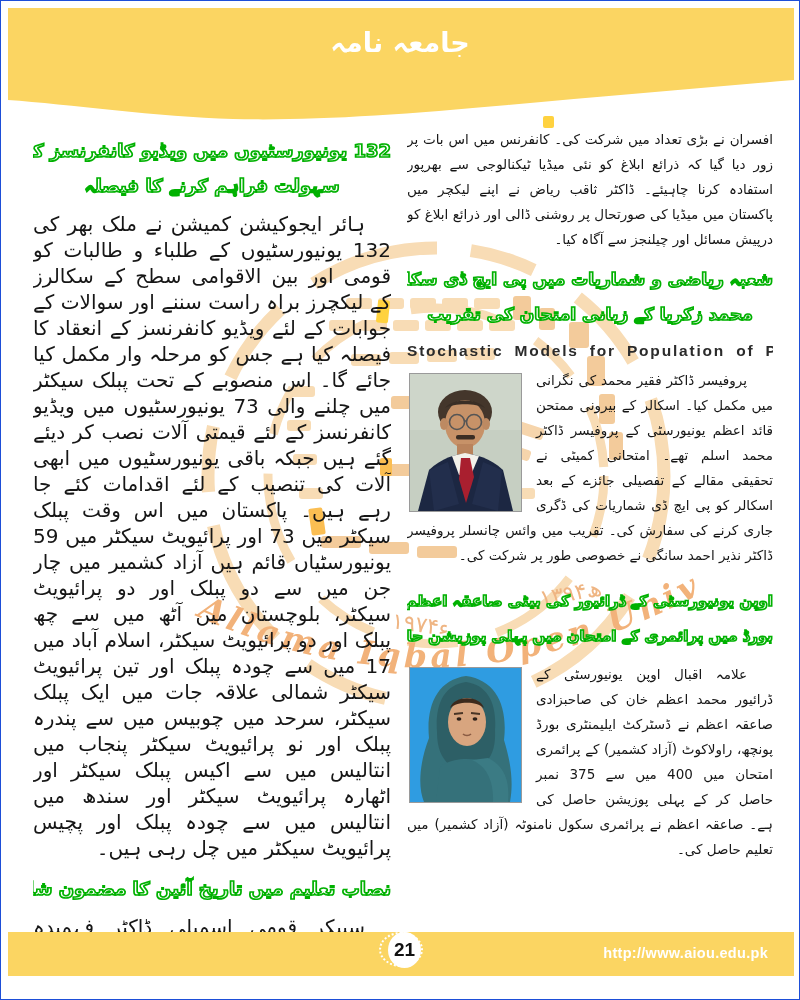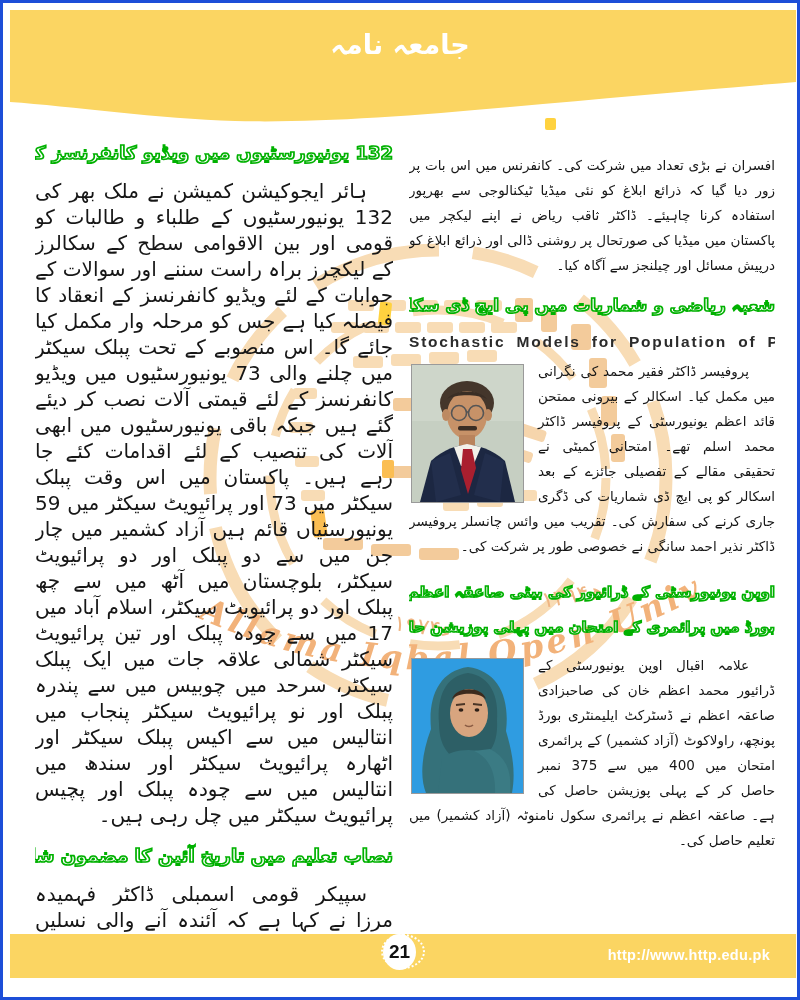--- a/index.html
+++ b/index.html
@@ -1,48 +1,48 @@
 <!DOCTYPE html>
 <html><head>
 <meta charset="utf-8">
 <style>
   html,body { margin:0; padding:0; background:#e9e9e9; }
   .page {
     position:relative; width:800px; height:1000px; margin:0 auto;
-    background:#ffffff; border:3px solid #1d4ed8; box-sizing:border-box;
+    background:#ffffff; border:1px solid #1d4ed8; box-sizing:border-box;
     font-family:"DejaVu Sans", sans-serif; overflow:hidden;
   }
   
   .header-band { position:absolute; left:7px; top:7px; width:786px; height:118px; z-index:1; }
   .header-title {
     position:absolute; left:0; top:26px; width:100%; text-align:center;
     color:#ffffff; font-size:27px; font-weight:bold; z-index:3; direction:rtl;
   }
   .footer-band { position:absolute; left:7px; top:931px; width:786px; height:44px; background:#FBD562; z-index:3; }
   .badge-ring {
     position:absolute; left:371px; top:0px; width:44px; height:35px; box-sizing:border-box;
     border:2px dotted #ffffff; border-radius:50%;
-    display:flex; align-items:center; justify-content:flex-start;
+    display:flex; align-items:center; justify-content:flex-end;
   }
   .badge-inner {
     width:33px; height:36px; background:#ffffff; border-radius:50%;
     display:flex; align-items:center; justify-content:center;
     font-family:"Liberation Sans", sans-serif; font-size:19px; font-weight:bold; color:#111;
   }
   .footer-url {
     position:absolute; right:26px; top:13px; color:#ffffff; font-weight:bold;
     font-family:"Liberation Sans", sans-serif; font-size:14.5px; letter-spacing:0.3px;
   }
   
   .watermark { position:absolute; left:140px; top:235px; width:580px; height:490px; z-index:0; }
   .fleck { position:absolute; z-index:0; background:#FFD23F; border-radius:2px; }
   
   .col { position:absolute; z-index:2; direction:rtl; color:#161616; }
   .col-left  { left:32px;  top:122px; width:358px; height:812px; overflow:hidden; }
-  .col-right { left:406px; top:126px; width:366px; height:806px; overflow:hidden;margin-top:24px; }
+  .col-right { left:406px; top:126px; width:366px; height:806px; overflow:hidden; }
   p.body { margin:0 0 6px 0; font-size:20px; line-height:26px; text-align:justify; }
   .col-right p.body { font-size:13.5px; line-height:25px; }
   p.indent { text-indent:26px; }
   .headline { text-align:center; font-weight:bold; margin:10px 0 8px 0;
     color:#00b100; -webkit-text-fill-color:#ffffff; -webkit-text-stroke:1.7px #00b100; }
   .hl-line { white-space:nowrap; line-height:35px; }
   .hl-18 { font-size:18px; } .hl-17 { font-size:17px; } .hl-15 { font-size:15px; }
   .english-title {
     direction:ltr; text-align:center; font-family:"Liberation Sans", sans-serif;
     font-weight:bold; font-size:15.5px; letter-spacing:1.8px; word-spacing:5px;
@@ -116,32 +116,34 @@
     <text x="400" y="370" font-size="22" fill="#EFB583" transform="rotate(-10 400 370)">۱۳۹۴ھ</text>
   </svg>
   <div class="fleck" style="left:376px; top:299px; width:12px; height:23px; transform:rotate(6deg);"></div>
   <div class="fleck" style="left:309px; top:507px; width:14px; height:27px; background:#FBBE52; transform:rotate(-8deg);"></div>
   <div class="fleck" style="left:379px; top:457px; width:12px; height:18px; background:#FBBE52;"></div>
   <div class="fleck" style="left:542px; top:115px; width:11px; height:12px;"></div>
 
   <div class="col col-left">
     <div class="headline">
       <div class="hl-line hl-18">132 یونیورسٹیوں میں ویڈیو کانفرنسز کی</div>
+      <div class="hl-line hl-18">سہولت فراہم کرنے کا فیصلہ</div>
     </div>
     <p class="body indent">ہائر ایجوکیشن کمیشن نے ملک بھر کی 132 یونیورسٹیوں کے طلباء و طالبات کو قومی اور بین الاقوامی سطح کے سکالرز کے لیکچرز براہ راست سننے اور سوالات کے جوابات کے لئے ویڈیو کانفرنسز کے انعقاد کا فیصلہ کیا ہے جس کو مرحلہ وار مکمل کیا جائے گا۔ اس منصوبے کے تحت پبلک سیکٹر میں چلنے والی 73 یونیورسٹیوں میں ویڈیو کانفرنسز کے لئے قیمتی آلات نصب کر دیئے گئے ہیں جبکہ باقی یونیورسٹیوں میں ابھی آلات کی تنصیب کے لئے اقدامات کئے جا رہے ہیں۔ پاکستان میں اس وقت پبلک سیکٹر میں 73 اور پرائیویٹ سیکٹر میں 59 یونیورسٹیاں قائم ہیں آزاد کشمیر میں چار جن میں سے دو پبلک اور دو پرائیویٹ سیکٹر، بلوچستان میں آٹھ میں سے چھ پبلک اور دو پرائیویٹ سیکٹر، اسلام آباد میں 17 میں سے چودہ پبلک اور تین پرائیویٹ سیکٹر شمالی علاقہ جات میں ایک پبلک سیکٹر، سرحد میں چوبیس میں سے پندرہ پبلک اور نو پرائیویٹ سیکٹر پنجاب میں انتالیس میں سے اکیس پبلک سیکٹر اور اٹھارہ پرائیویٹ سیکٹر اور سندھ میں انتالیس میں سے چودہ پبلک اور پچیس پرائیویٹ سیکٹر میں چل رہی ہیں۔</p>
     <div class="headline">
       <div class="hl-line hl-18">نصاب تعلیم میں تاریخ آئین کا مضمون شامل</div>
     </div>
     <p class="body indent">سپیکر قومی اسمبلی ڈاکٹر فہمیدہ مرزا نے کہا ہے کہ آئندہ آنے والی نسلیں جب بھی 18 ویں ترمیم پر نظر دوڑائیں گی وہ آئینی اصلاحات کمیٹی، میاں رضا ربانی اور پارلیمنٹ پر فخر محسوس کریں گی، لہٰذا قومی نصاب تعلیم میں ملک کی آئینی تاریخ کا مضمون شامل کیا جائے، کیوں کہ عوام کے نمائندوں نے ملک کی پارلیمانی تاریخ کی ایک نئی روایت قائم کی اور سیاسی بلوغت کا ثبوت دیا ہے۔ 18 ویں ترمیم سے ملک میں جمہوریت اور جمہوری ادارے مضبوط ہوں گے، محترمہ بےنظیر بھٹو شہید کا یہی خواب تھا۔ آئینی اصلاحات کمیٹی کے اعزاز میں اپنی طرف سے دیئے گئے ظہرانہ سے خطاب کرتے ہوئے انہوں نے کہا کہ 18 ویں ترمیم کی منظوری سے ایک نئی تاریخ رقم ہوئی ہے۔</p>
   </div>
 
   <div class="col col-right">
     <p class="body">افسران نے بڑی تعداد میں شرکت کی۔ کانفرنس میں اس بات پر زور دیا گیا کہ ذرائع ابلاغ کو نئی میڈیا ٹیکنالوجی سے بھرپور استفادہ کرنا چاہیئے۔ ڈاکٹر ثاقب ریاض نے اپنے لیکچر میں پاکستان میں میڈیا کی صورتحال پر روشنی ڈالی اور ذرائع ابلاغ کو درپیش مسائل اور چیلنجز سے آگاہ کیا۔</p>
     <div class="headline">
       <div class="hl-line hl-17">شعبہ ریاضی و شماریات میں پی ایچ ڈی سکالر</div>
+      <div class="hl-line hl-17">محمد زکریا کے زبانی امتحان کی تقریب</div>
     </div>
     <div class="english-title">Stochastic Models for Population of Pakistan</div>
 
     <div class="clearfix">
 
       <svg class="photo" width="111" height="137" viewBox="0 0 111 137" aria-hidden="true">
         <rect width="111" height="137" fill="#C6CFC2"></rect>
         <rect width="111" height="56" fill="#CED6CA"></rect>
         <ellipse cx="55" cy="38" rx="27" ry="22" fill="#44362B"></ellipse>
         <ellipse cx="55" cy="50" rx="20" ry="24" fill="#C79268"></ellipse>
@@ -183,16 +185,16 @@
         <path d="M62,92 C76,98 84,112 83,134 L98,134 C100,112 94,98 78,90 Z" fill="#3B7B84"></path>
       </svg>
       <p class="body indent">علامہ اقبال اوپن یونیورسٹی کے ڈرائیور محمد اعظم خان کی صاحبزادی صاعقہ اعظم نے ڈسٹرکٹ ایلیمنٹری بورڈ پونچھ، راولاکوٹ (آزاد کشمیر) کے پرائمری امتحان میں 400 میں سے 375 نمبر حاصل کر کے پہلی پوزیشن حاصل کی ہے۔ صاعقہ اعظم نے پرائمری سکول نامنوٹہ (آزاد کشمیر) میں تعلیم حاصل کی۔</p>
     </div>
   </div>
 
   <div class="footer-band">
     <div class="badge-ring">
       <div class="badge-inner">21</div>
     </div>
-    <div class="footer-url">http://www.http.edu.pk</div>
+    <div class="footer-url">http://www.aiou.edu.pk</div>
   </div>
 
 </div>
 
 </body></html>

